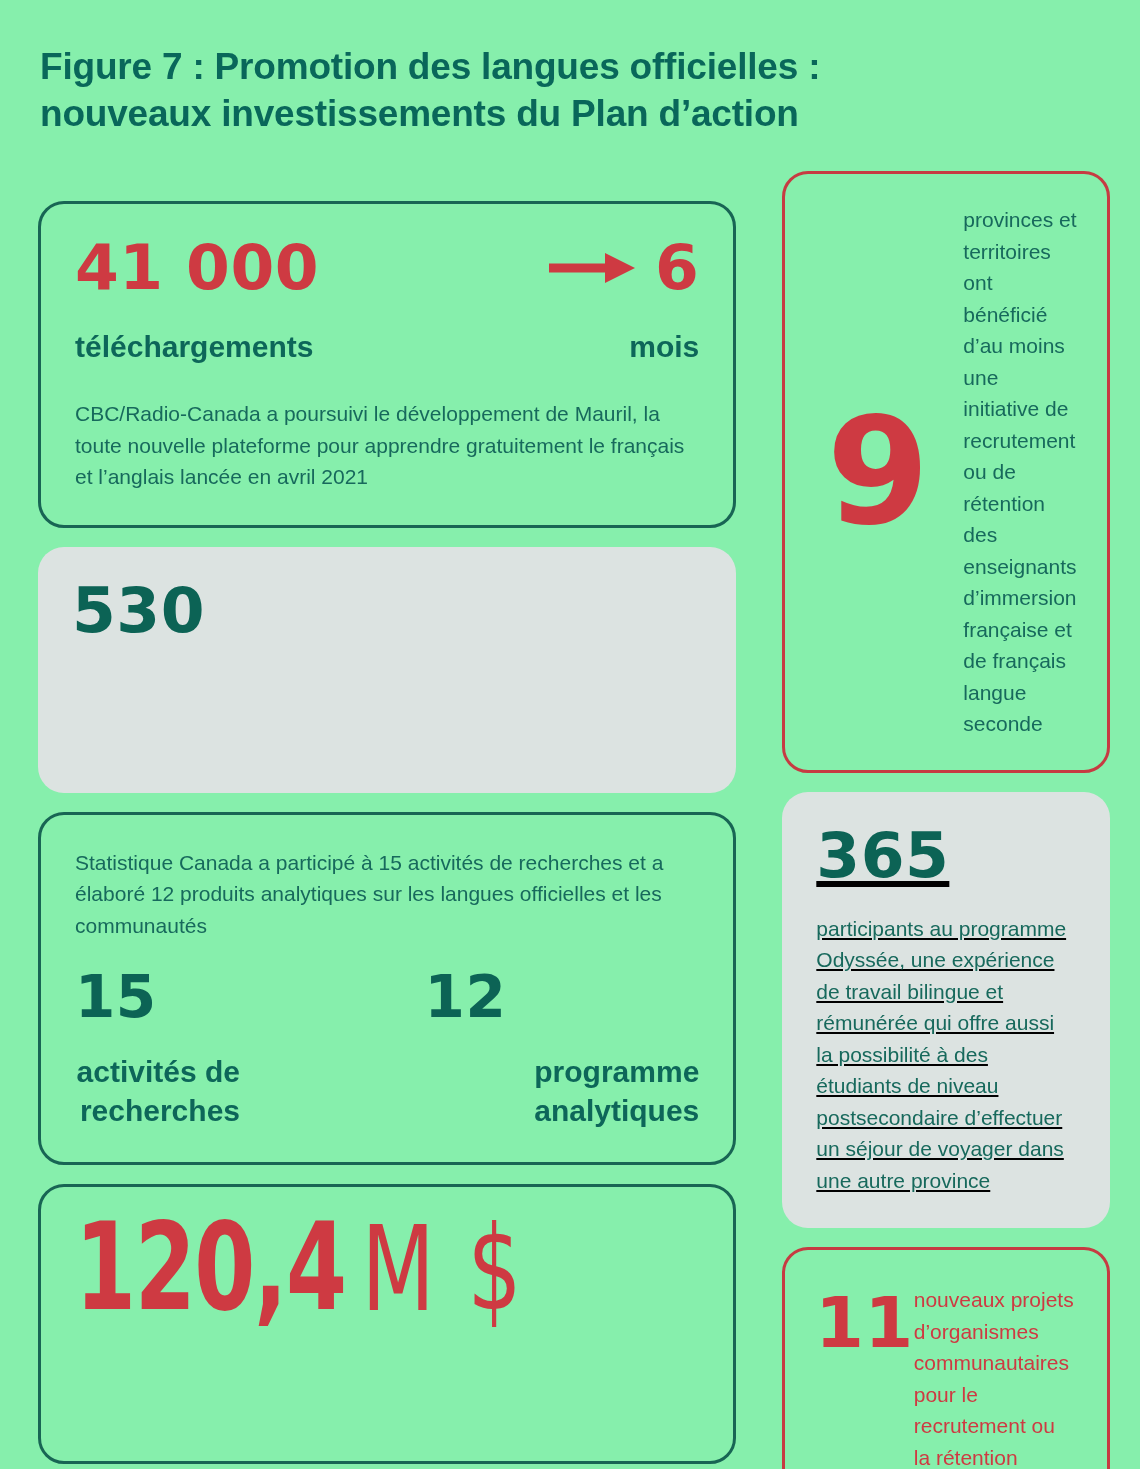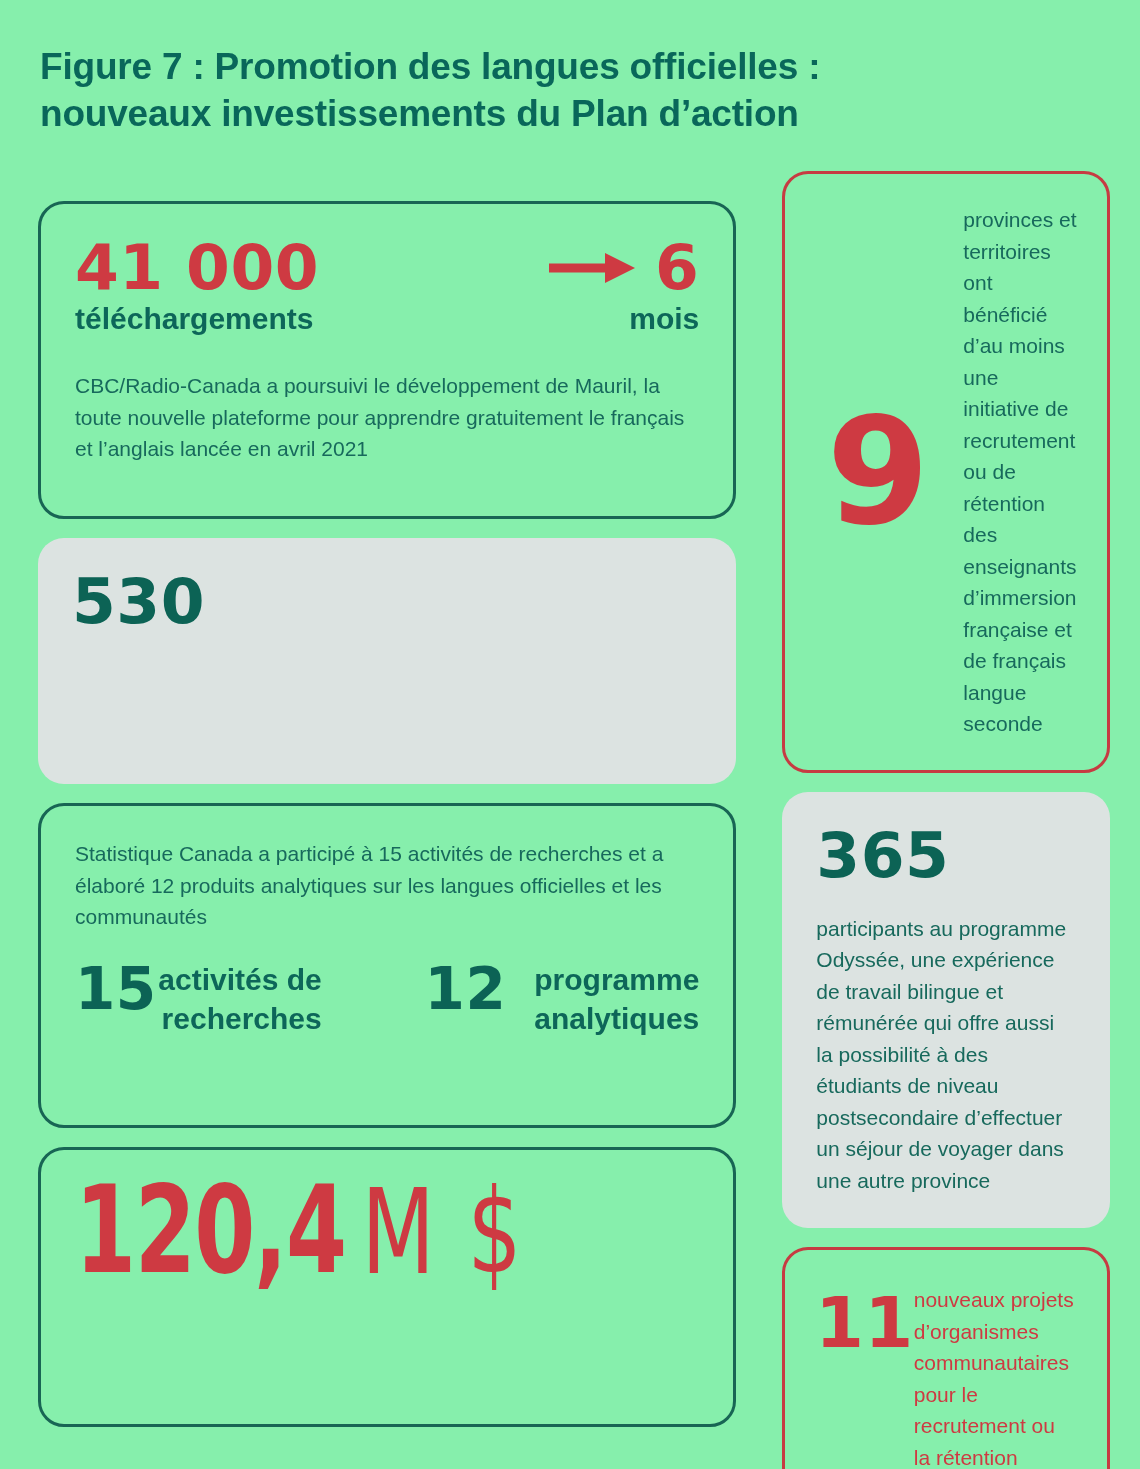--- a/index.html
+++ b/index.html
@@ -55,34 +55,35 @@
     color: #0d6659;
     font-size: 30px;
     font-weight: 700;
     line-height: 1.3;
     text-align: right;
   }
   
   .card-mauril { min-height: 318px; }
   .mauril-numbers {
     display: flex; align-items: center; justify-content: space-between;
+    margin-bottom: 28px;
   }
   .mauril-arrow-group { display: flex; align-items: center; gap: 20px; }
   .mauril-labels {
     display: flex; justify-content: space-between; align-items: baseline;
     margin-bottom: 32px;
   }
   
   .card-850 { min-height: 246px; }
   .card-850 .num { margin-bottom: 26px; }
   
   .card-statcan { min-height: 325px; }
   .card-statcan .intro { margin-bottom: 27px; }
   .statcan-stats { display: flex; }
-  .stat-block { display: flex; flex-direction: row; }
+  .stat-block { display: flex; flex-direction: column; }
   .stat-block-1 { flex: 0 0 56%; }
   .stat-block-2 { flex: 1; }
   .stat-block .num { font-size: 58px; margin-bottom: 26px; }
   .stat-block-1 .label { max-width: 165px; }
   
   .card-money { min-height: 280px; padding-top: 24px; }
   .money-row {
     display: flex; align-items: flex-end; gap: 22px;
     white-space: nowrap;
     transform: scaleX(0.72);
@@ -104,21 +105,21 @@
     font-size: 118px;
     line-height: 0.92;
     letter-spacing: 4px;
   }
   
   .card-9 { min-height: 216px; padding: 30px 30px; display: flex; align-items: center; }
   .card-9 .giant-num {
     font-size: 148px; line-height: 0.8; flex: 0 0 126px;
     margin-right: 22px; text-align: center;
   }
-  .card-365 { min-height: 282px; }
+  .card-365 { min-height: 282px; text-decoration: underline; }
   .card-365 .num { margin-bottom: 26px; }
   .card-11 { min-height: 186px; padding: 34px 30px; display: flex; align-items: flex-start; }
   .card-11 .num { font-size: 70px; flex: 0 0 96px; margin-top: 4px; }
   .red-text { color: #ce3a42; }
   .arrow-icon { display: inline-block; }
 </style>
 </head>
 <body>
 
 <div class="page">

